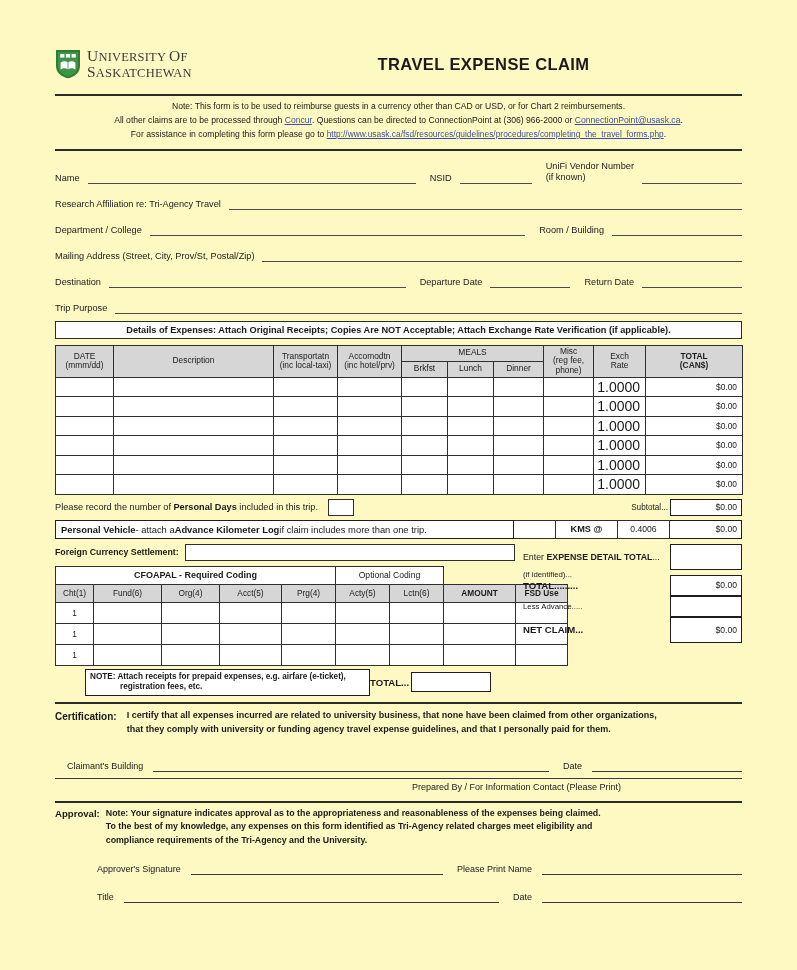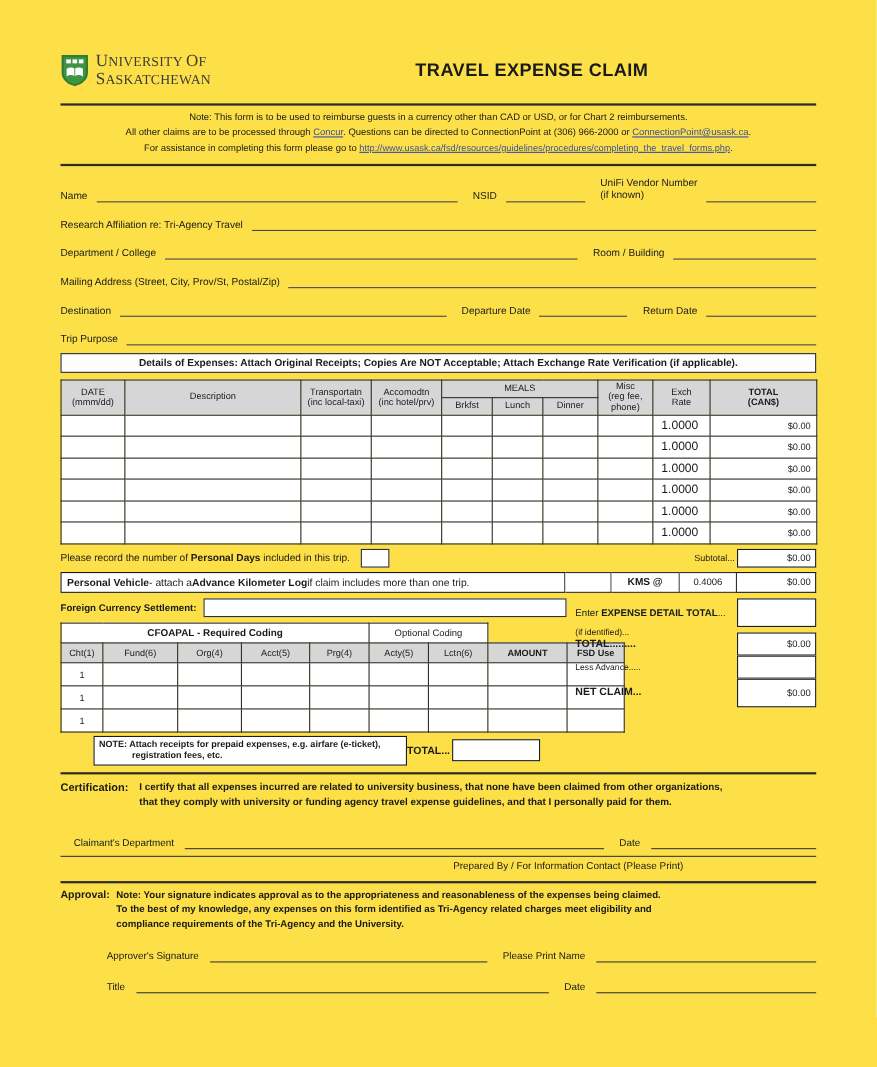--- a/index.html
+++ b/index.html
@@ -9,21 +9,21 @@
     width:797px; height:970px;
     background:#f2f2f0;
     font-family:"Liberation Sans", sans-serif;
     color:#1a1a1a;
     overflow:hidden;
   }
   .page {
     position:relative;
     width:797px; height:970px;
     padding:0 55px;
-    background:#fde047;
+    background:#fef9c3;
   }
   .sheet { width:687px; margin:0 auto; padding-top:38px; }
 
   
   .hdr { display:flex; align-items:center; height:52px; }
   .logo-wrap { display:flex; align-items:center; width:210px; flex:0 0 210px; }
   .shield { width:26px; height:30px; flex:0 0 26px; margin-right:6px; }
   .logo-text { line-height:1.02; }
   .logo-l1, .logo-l2 { font-family:"Liberation Serif", serif; color:#3b3b3b; letter-spacing:.2px; }
   .logo-l1 { font-size:12.5px; }
@@ -58,21 +58,21 @@
 
   
   table { border-collapse:collapse; width:100%; }
   .exp { margin-top:6px; table-layout:fixed; }
   .exp th, .exp td {
     border:1.1px solid #2f2f2f; font-size:8.4px; font-weight:normal;
     text-align:center; background:#fff; padding:1px 2px;
   }
   .exp thead th { background:#d6d6d6; line-height:1.15; vertical-align:middle; }
   .exp td { height:19.5px; }
-  .exp td.rate { padding-right:5px; font-size:11px; }
+  .exp td.rate { text-align:right; padding-right:5px; font-size:14px; }
   .exp td.tot  { text-align:right; padding-right:5px; font-size:8.4px; }
   .exp th.bold { font-weight:bold; }
 
   
   .pdrow { display:flex; align-items:center; margin-top:4px; font-size:9.2px; }
   .pdbox { width:26px; height:17px; border:1.2px solid #2f2f2f; background:#fff; margin-left:10px; }
   .pd-spacer { flex:1; }
   .sublabel { font-size:8.2px; padding-right:2px; }
   .amtbox {
     width:72px; height:17px; border:1.3px solid #1d1d1d; background:#fff;
@@ -517,21 +517,21 @@
   <div class="cert">
     <span class="cert-lbl">Certification:</span>
     <span class="cert-body">
       <span>I certify that all expenses incurred are related to university business, that none have been claimed from other organizations,</span><br>
       <span>that they comply with university or funding agency travel expense guidelines, and that I personally paid for them.</span>
     </span>
   </div>
 
   <div class="sigrow">
     <span style="width:12px;flex:0 0 12px;"></span>
-    <span class="flabel">Claimant's Department</span>
+    <span class="flabel">Claimant's Building</span>
     <span class="sig-line" style="flex:1 1 auto;margin-left:10px;"></span>
     <span class="sp"></span>
     <span class="flabel">Date</span>
     <span class="sig-line" style="width:150px;flex:0 0 150px;margin-left:10px;"></span>
   </div>
 
   <div class="rule-thin" style="margin-top:6px;"></div>
 
   <div class="prep">
     <span class="prep-lbl" style="width:330px;flex:0 0 330px;padding-top:3px;">Prepared By / For Information Contact (Please Print)</span>

